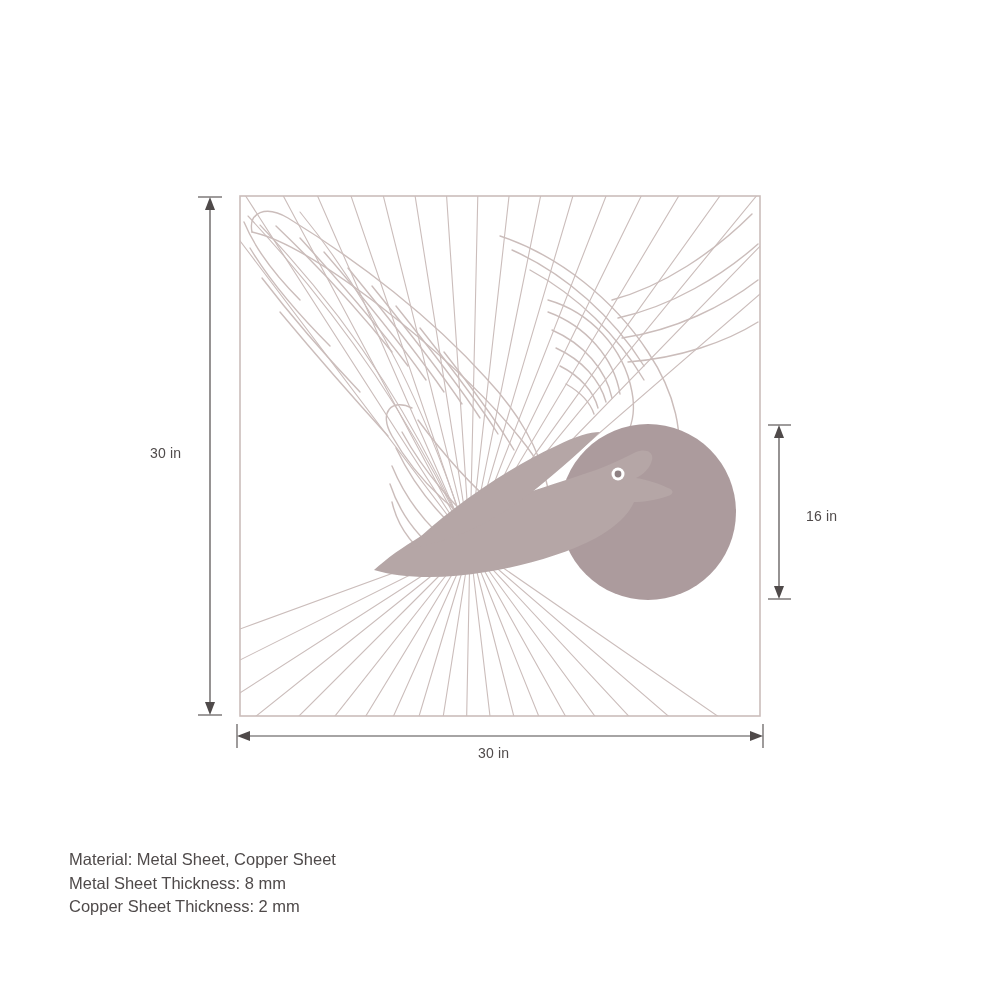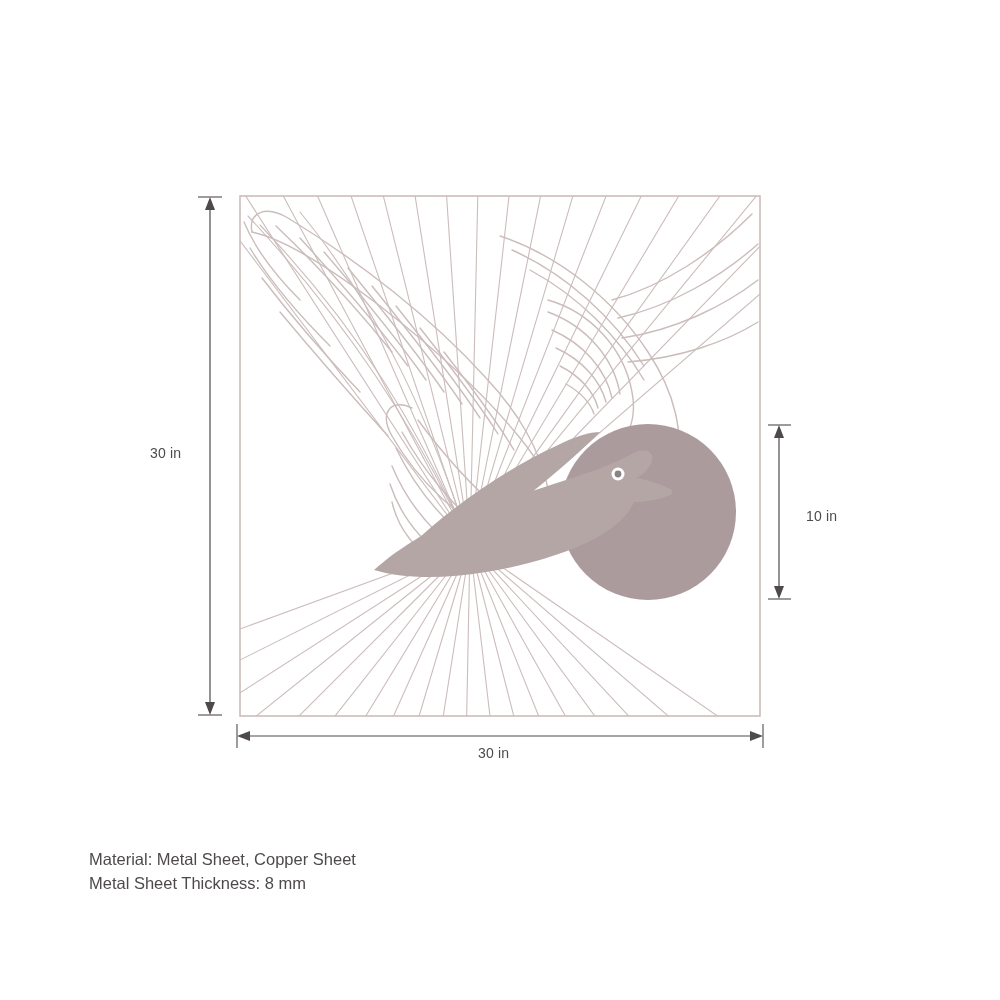--- a/index.html
+++ b/index.html
@@ -45,21 +45,20 @@
     left: 806px;
     top: 508px;
   }
   #specs {
     position: absolute;
     left: 69px;
     top: 848px;
     font-size: 16.5px;
     line-height: 23.5px;
     color: #4f4a4a;
-    margin-left: 20px;
   }
   #specs div {
     white-space: nowrap;
   }
 </style>
 </head>
 <body>
 
 <div id="stage">
 
@@ -211,20 +210,21 @@
       <path d="M774,586 L779,599 L784,586" fill="#4f4a4a" stroke="none"></path>
       <line x1="768" y1="425" x2="791" y2="425" stroke-width="1.1"></line>
       <line x1="768" y1="599" x2="791" y2="599" stroke-width="1.1"></line>
     </g>
   </svg>
 
   <div class="dim-label" id="label-height">30 in</div>
 
   <div class="dim-label" id="label-width">30 in</div>
 
-  <div class="dim-label" id="label-inner">10 in</div>
+  <div class="dim-label" id="label-inner">16 in</div>
 
   <div id="specs">
     <div>Material: Metal Sheet, Copper Sheet</div>
     <div>Metal Sheet Thickness: 8 mm</div>
+    <div>Copper Sheet Thickness: 2 mm</div>
   </div>
 
 </div>
 
 </body></html>

